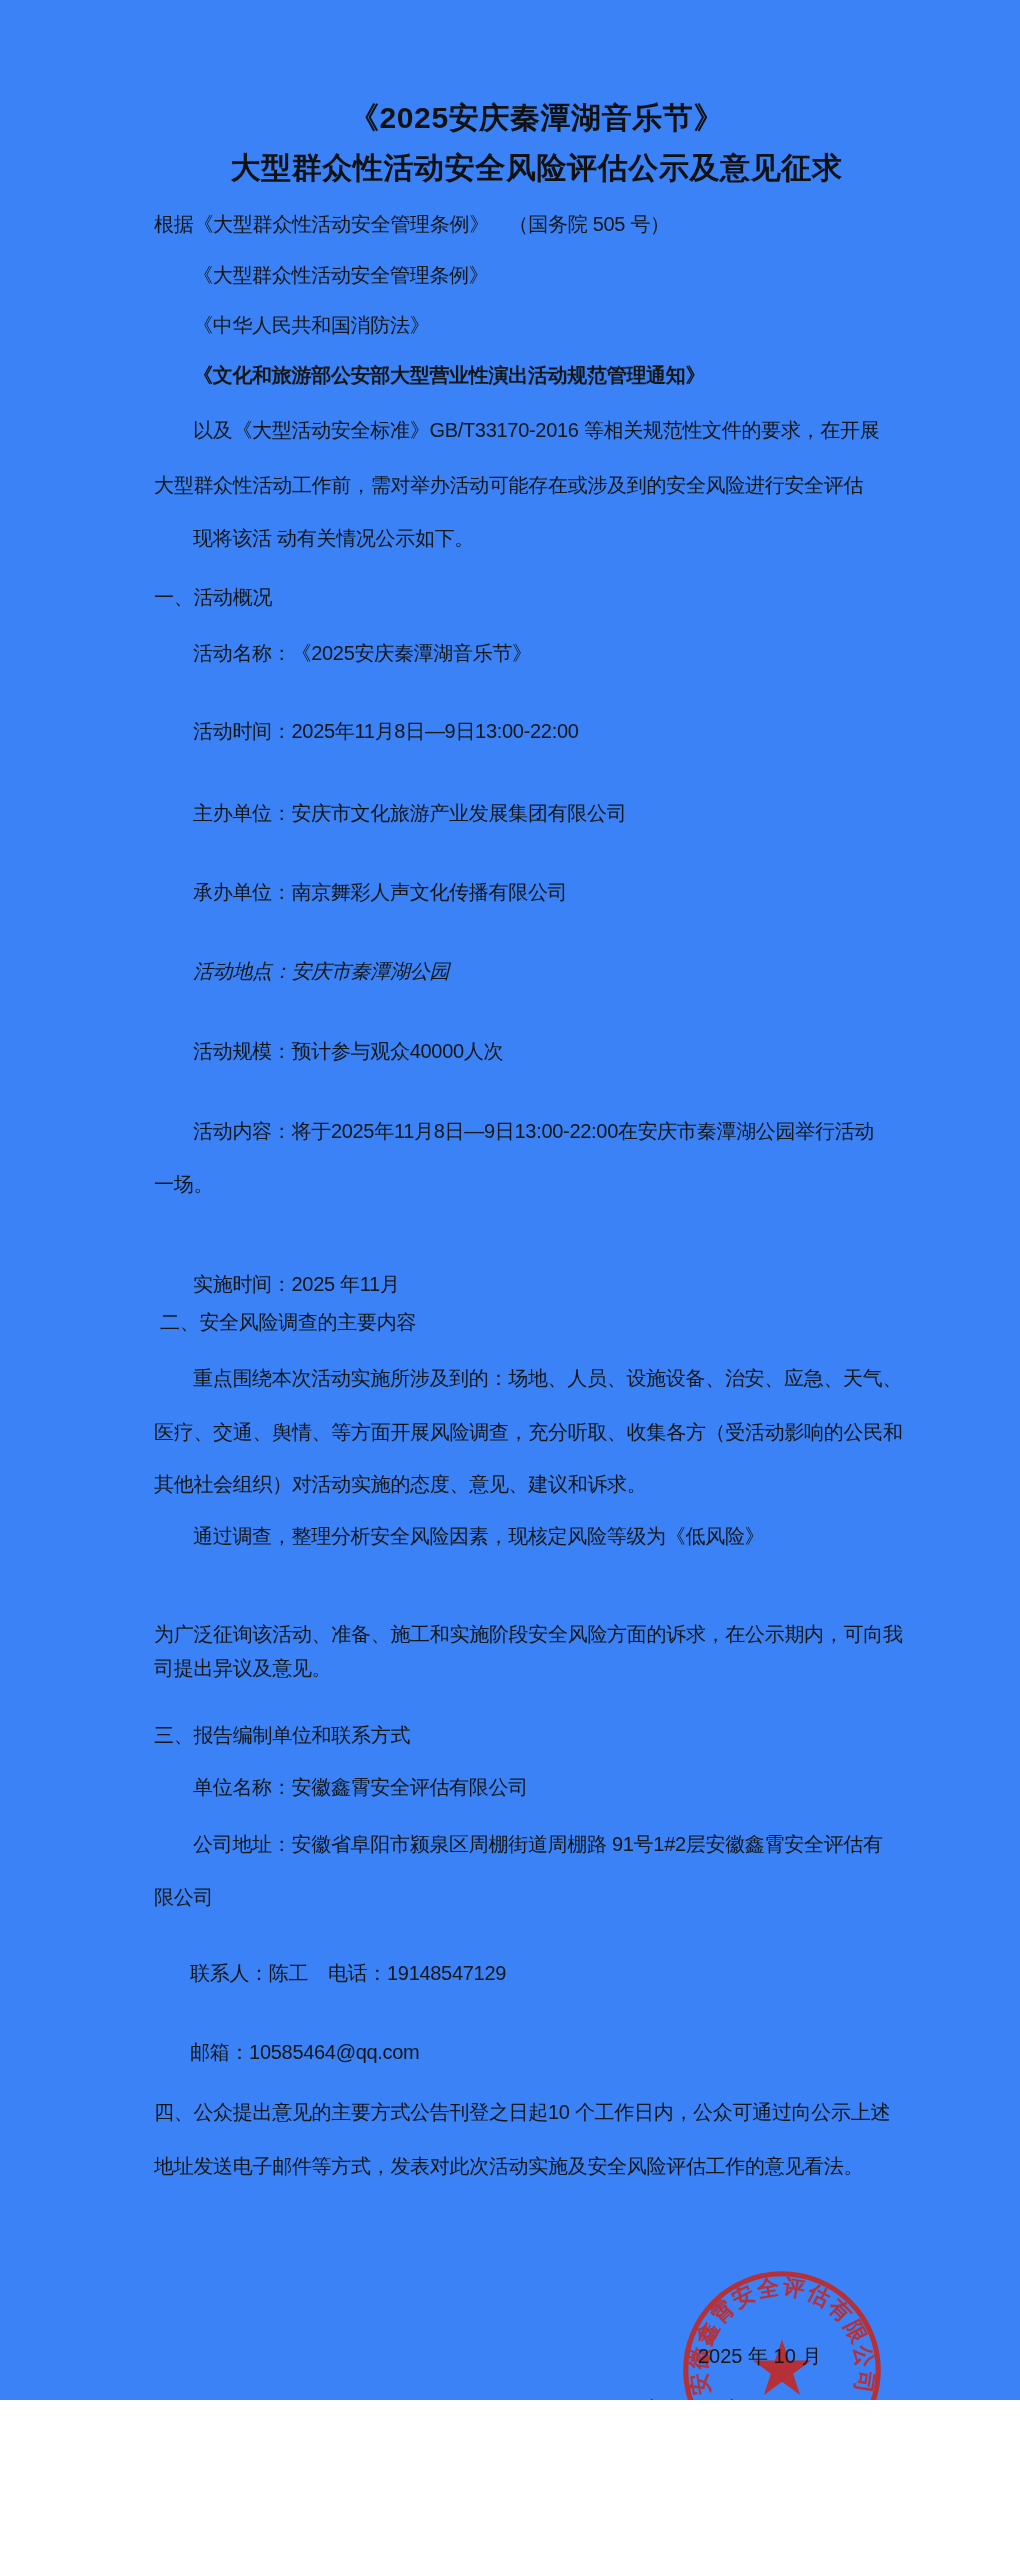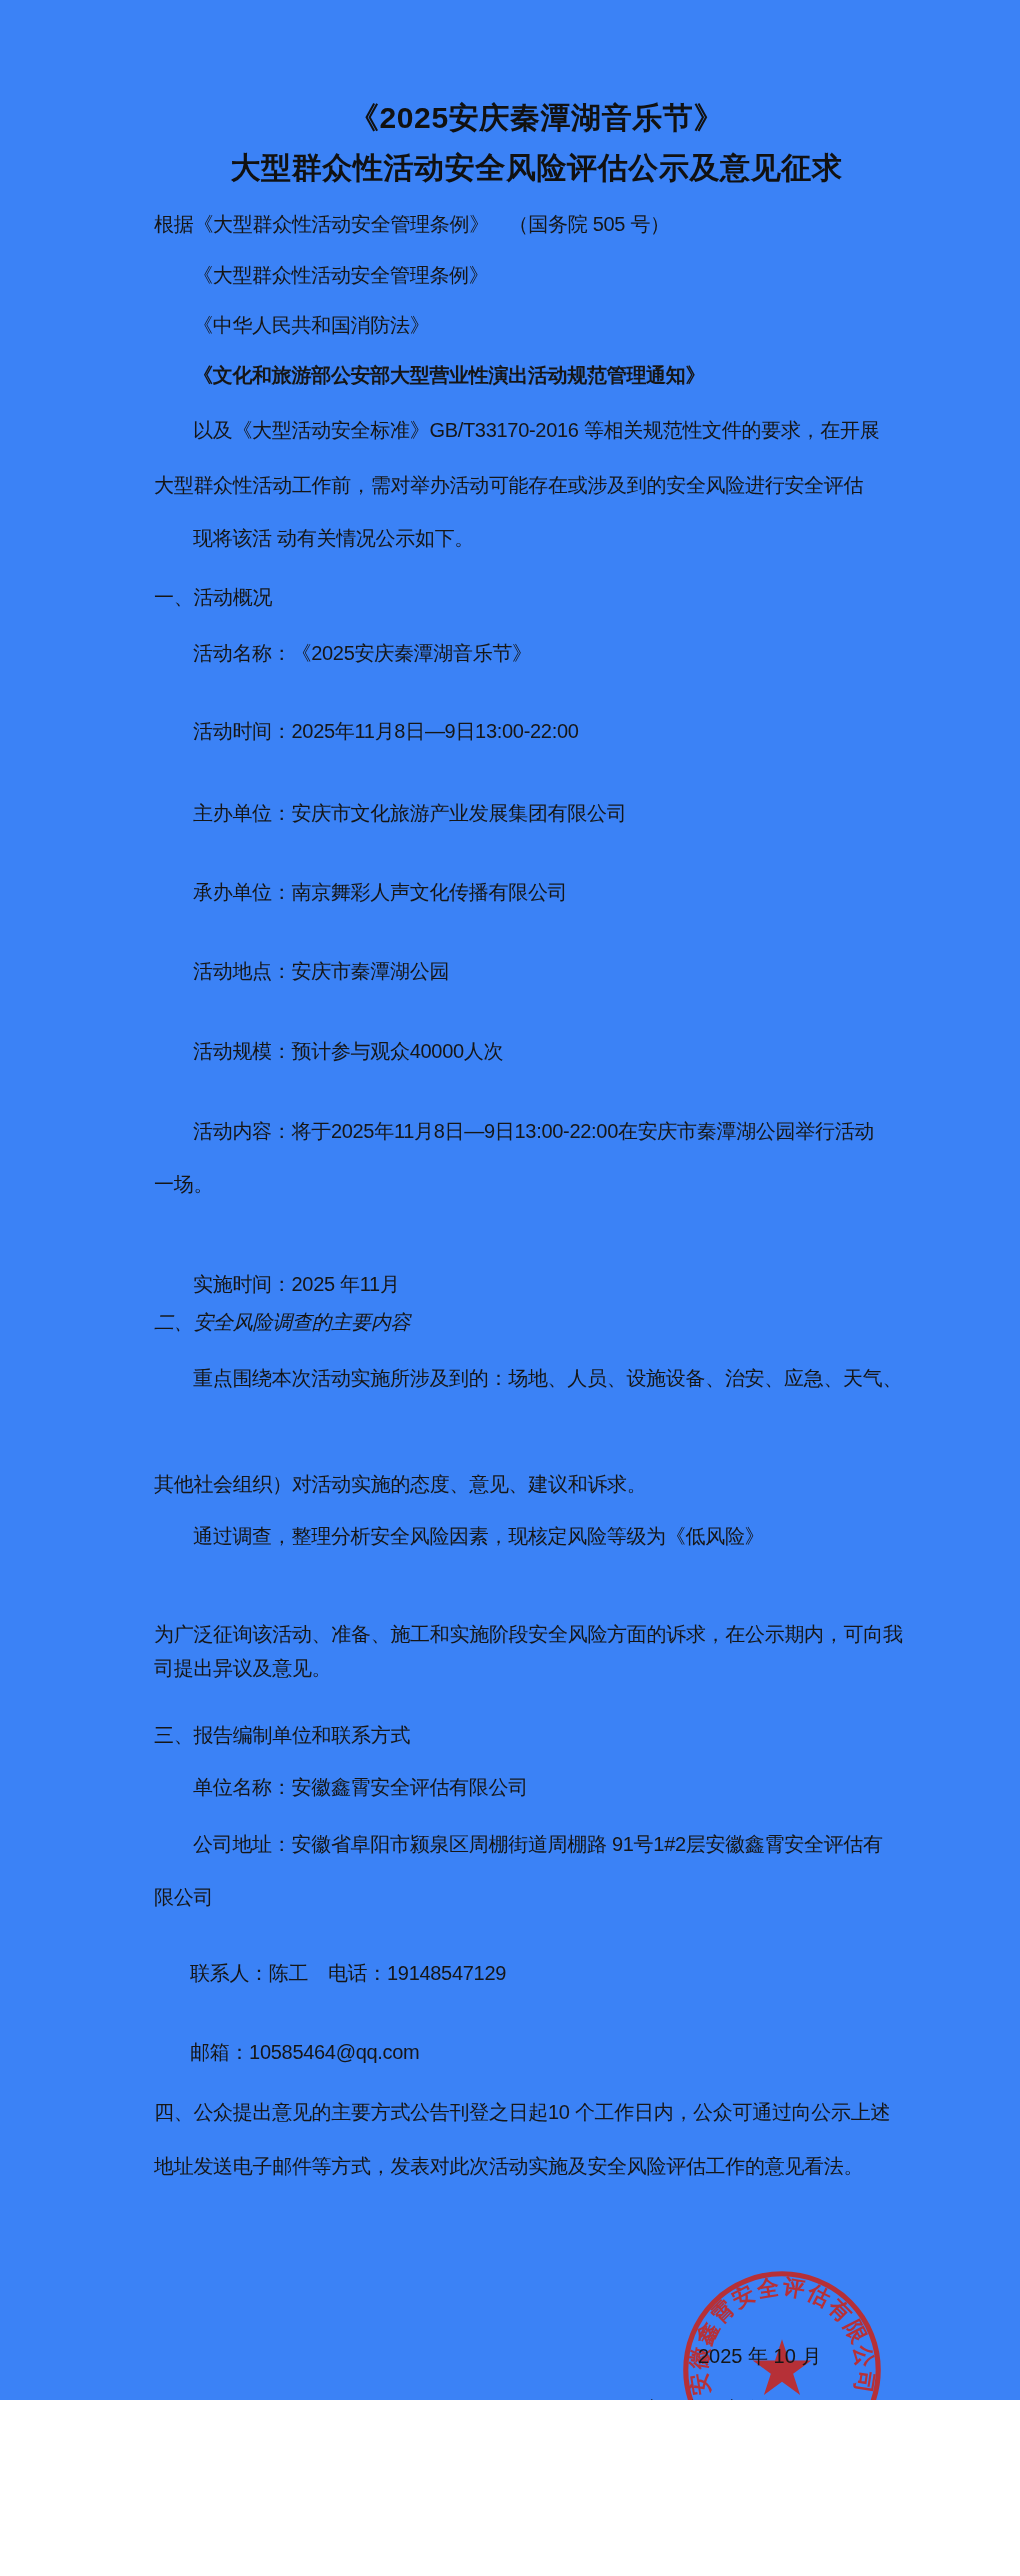--- a/index.html
+++ b/index.html
@@ -62,28 +62,29 @@
   <div class="ln" style="top:364px;left:193px;font-weight:bold;">《文化和旅游部公安部大型营业性演出活动规范管理通知》</div>
   <div class="ln" style="top:419px;left:193px;">以及《大型活动安全标准》GB/T33170-2016 等相关规范性文件的要求，在开展</div>
   <div class="ln" style="top:474px;left:154px;">大型群众性活动工作前，需对举办活动可能存在或涉及到的安全风险进行安全评估</div>
   <div class="ln" style="top:527px;left:193px;">现将该活 动有关情况公示如下。</div>
 
   <div class="ln" style="top:586px;left:154px;">一、活动概况</div>
   <div class="ln" style="top:642px;left:193px;">活动名称：《2025安庆秦潭湖音乐节》</div>
   <div class="ln" style="top:720px;left:193px;">活动时间：2025年11月8日—9日13:00-22:00</div>
   <div class="ln" style="top:802px;left:193px;">主办单位：安庆市文化旅游产业发展集团有限公司</div>
   <div class="ln" style="top:881px;left:193px;">承办单位：南京舞彩人声文化传播有限公司</div>
-  <div class="ln" style="top:960px;left:193px;">活动地点：安庆市秦潭湖公园</div>
+  <div class="ln" style="top:960px;left:193px;font-style:italic;">活动地点：安庆市秦潭湖公园</div>
   <div class="ln" style="top:1040px;left:193px;">活动规模：预计参与观众40000人次</div>
   <div class="ln" style="top:1120px;left:193px;">活动内容：将于2025年11月8日—9日13:00-22:00在安庆市秦潭湖公园举行活动</div>
   <div class="ln" style="top:1173px;left:154px;">一场。</div>
   <div class="ln" style="top:1273px;left:193px;">实施时间：2025 年11月</div>
 
-  <div class="ln" style="top:1311px;left:154px;font-style:italic;">二、安全风险调查的主要内容</div>
+  <div class="ln" style="top:1311px;left:160px;">二、安全风险调查的主要内容</div>
   <div class="ln" style="top:1367px;left:193px;">重点围绕本次活动实施所涉及到的：场地、人员、设施设备、治安、应急、天气、</div>
+  <div class="ln" style="top:1421px;left:154px;">医疗、交通、舆情、等方面开展风险调查，充分听取、收集各方（受活动影响的公民和</div>
   <div class="ln" style="top:1473px;left:154px;">其他社会组织）对活动实施的态度、意见、建议和诉求。</div>
   <div class="ln" style="top:1525px;left:193px;">通过调查，整理分析安全风险因素，现核定风险等级为《低风险》</div>
   <div class="ln" style="top:1623px;left:154px;">为广泛征询该活动、准备、施工和实施阶段安全风险方面的诉求，在公示期内，可向我</div>
   <div class="ln" style="top:1657px;left:154px;">司提出异议及意见。</div>
 
   <div class="ln" style="top:1724px;left:154px;">三、报告编制单位和联系方式</div>
   <div class="ln" style="top:1776px;left:193px;">单位名称：安徽鑫霄安全评估有限公司</div>
   <div class="ln" style="top:1833px;left:193px;">公司地址：安徽省阜阳市颍泉区周棚街道周棚路 91号1#2层安徽鑫霄安全评估有</div>
   <div class="ln" style="top:1886px;left:154px;">限公司</div>
   <div class="ln" style="top:1962px;left:190px;">联系人：陈工　电话：19148547129</div>

